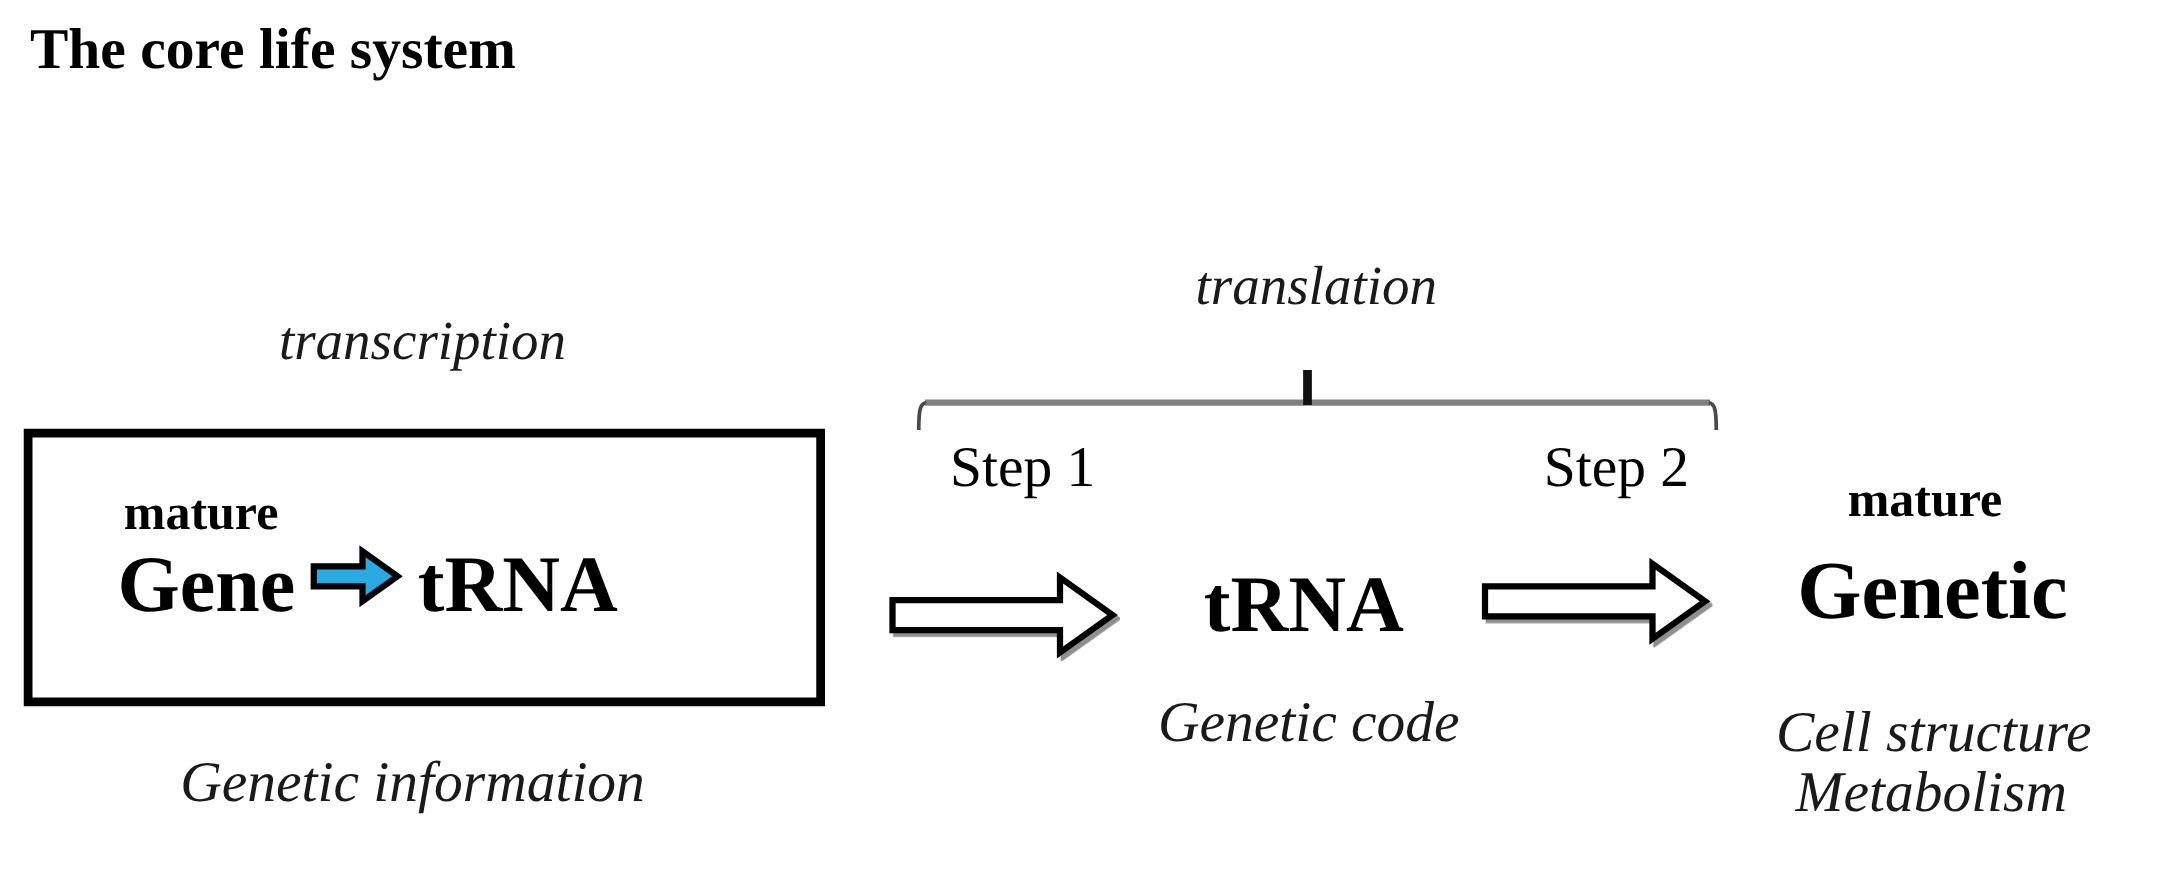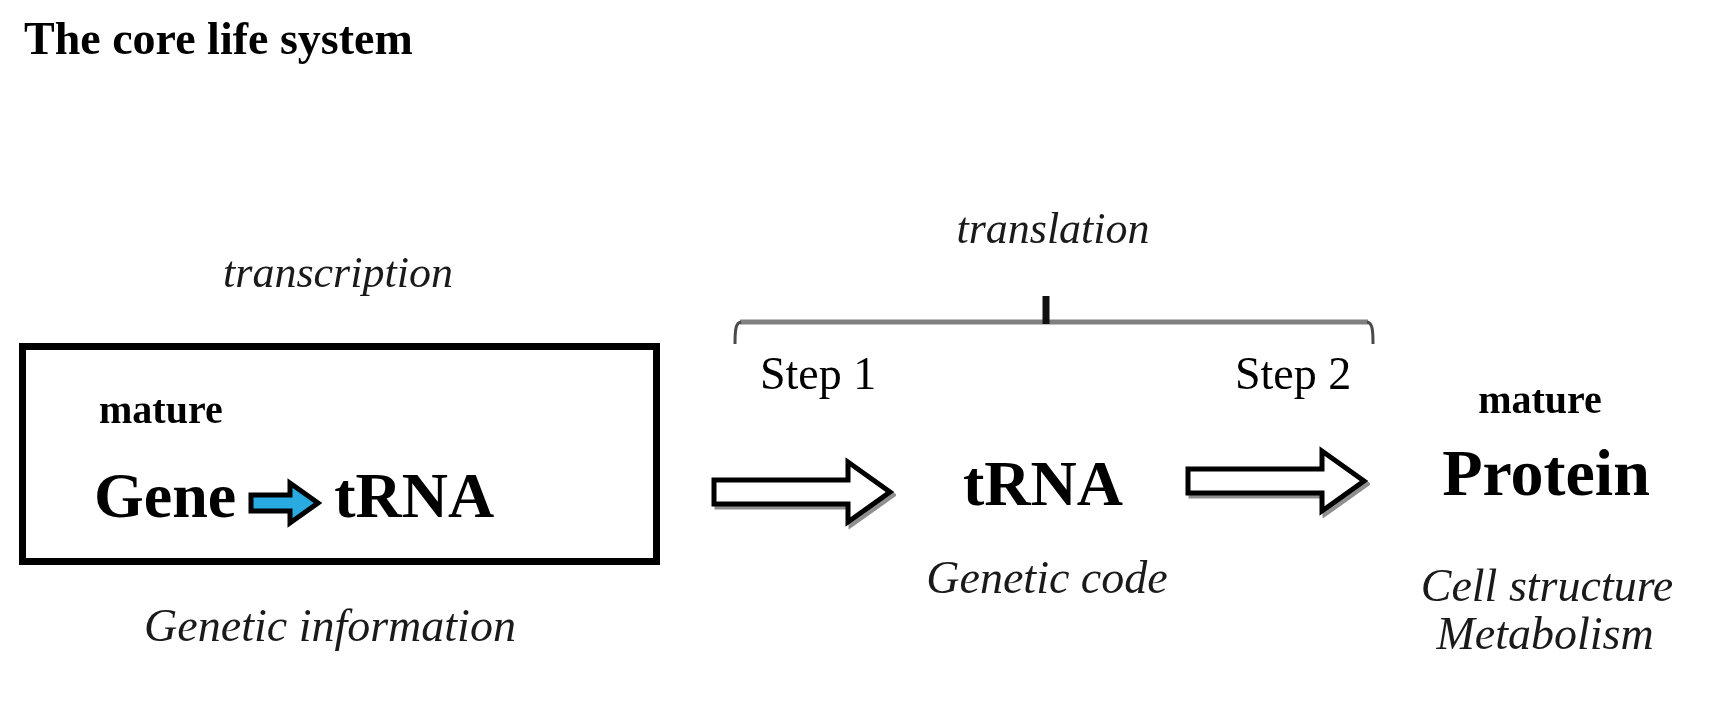--- a/index.html
+++ b/index.html
@@ -27,21 +27,21 @@
   .gene-box {
     left: 19px; top: 343px;
     width: 641px; height: 222px;
     border: 7px solid #000;
     box-sizing: border-box;
   }
   .mature-small { font-size: 40px; font-weight: bold; }
   .gene-row {
     position: absolute;
     left: 68px; top: 86px; height: 92px;
-    display: flex; align-items: flex-end; gap: 12px;
+    display: flex; align-items: flex-start; gap: 12px;
   }
   .big-term { font-size: 64px; font-weight: bold; line-height: 1; }
 
   .step-label { font-size: 46px; }
 
   .arrow-svg { display: block; }
   .hollow-arrow-path {
     fill: #ffffff; stroke: #000000; stroke-width: 5;
     filter: drop-shadow(3px 3px 0 #8f8f8f);
   }
@@ -92,17 +92,17 @@
   </svg>
 
   <div class="abs centered italic-label" style="left:1047px; top:552px;">Genetic code</div>
   <div class="abs centered big-term" style="left:1043px; top:452px;">tRNA</div>
 
   <svg class="abs arrow-svg" style="left:1184px; top:444px;" width="186" height="74" viewBox="0 0 186 74" aria-hidden="true">
     <path class="hollow-arrow-path" d="M4,25 H138 V7 L180,37 L138,67 V49 H4 Z"></path>
   </svg>
 
   <div class="abs centered mature-small" style="left:1540px; top:378px;">mature</div>
-  <div class="abs centered big-term" style="left:1546px; top:440px; font-size:66px;">Protein</div>
+  <div class="abs centered big-term" style="left:1546px; top:440px; font-size:66px;">Genetic</div>
   <div class="abs centered italic-label" style="left:1547px; top:560px;">Cell structure</div>
   <div class="abs centered italic-label" style="left:1545px; top:608px;text-align:right;">Metabolism</div>
 
 </div>
 
 </body></html>

